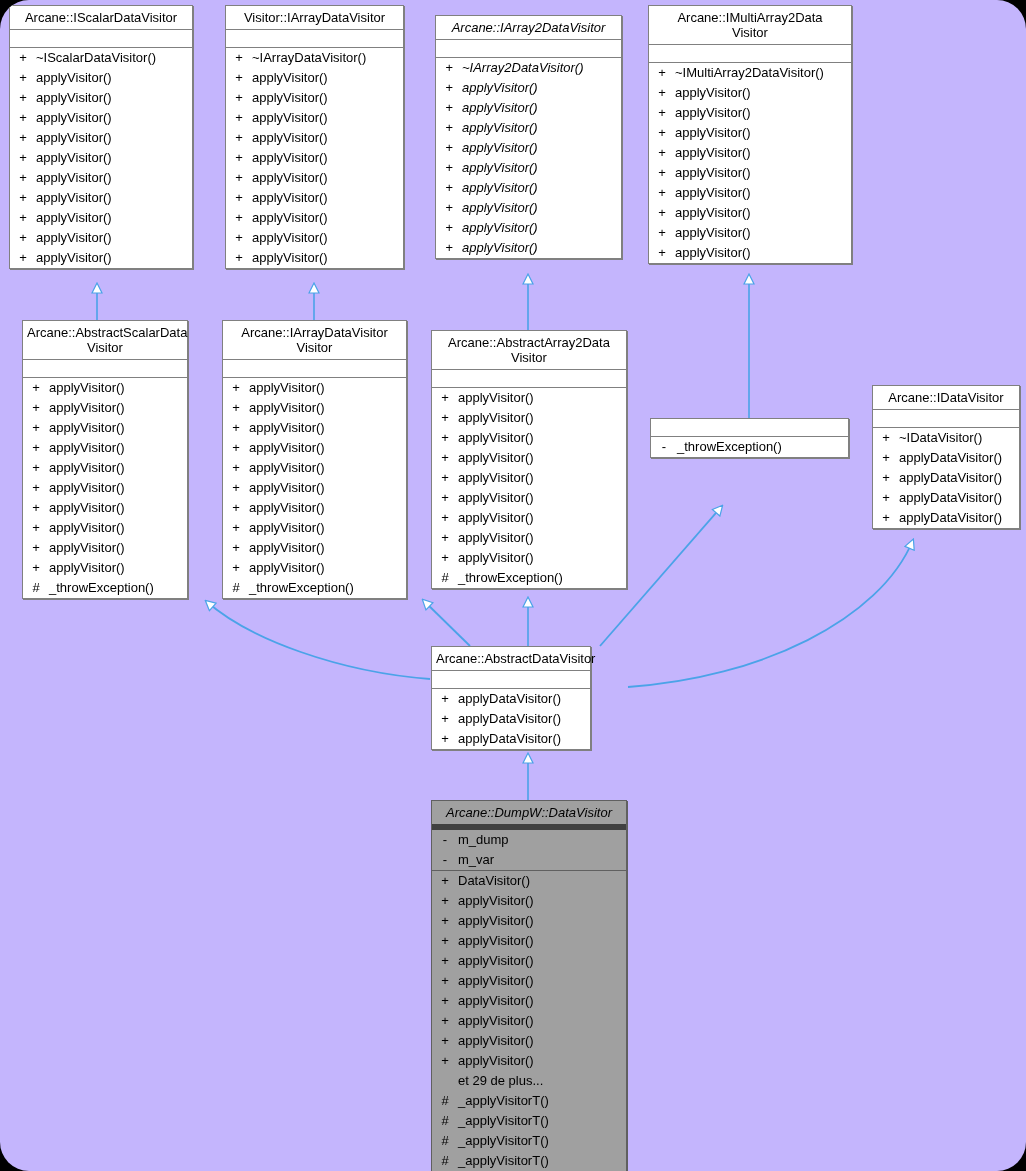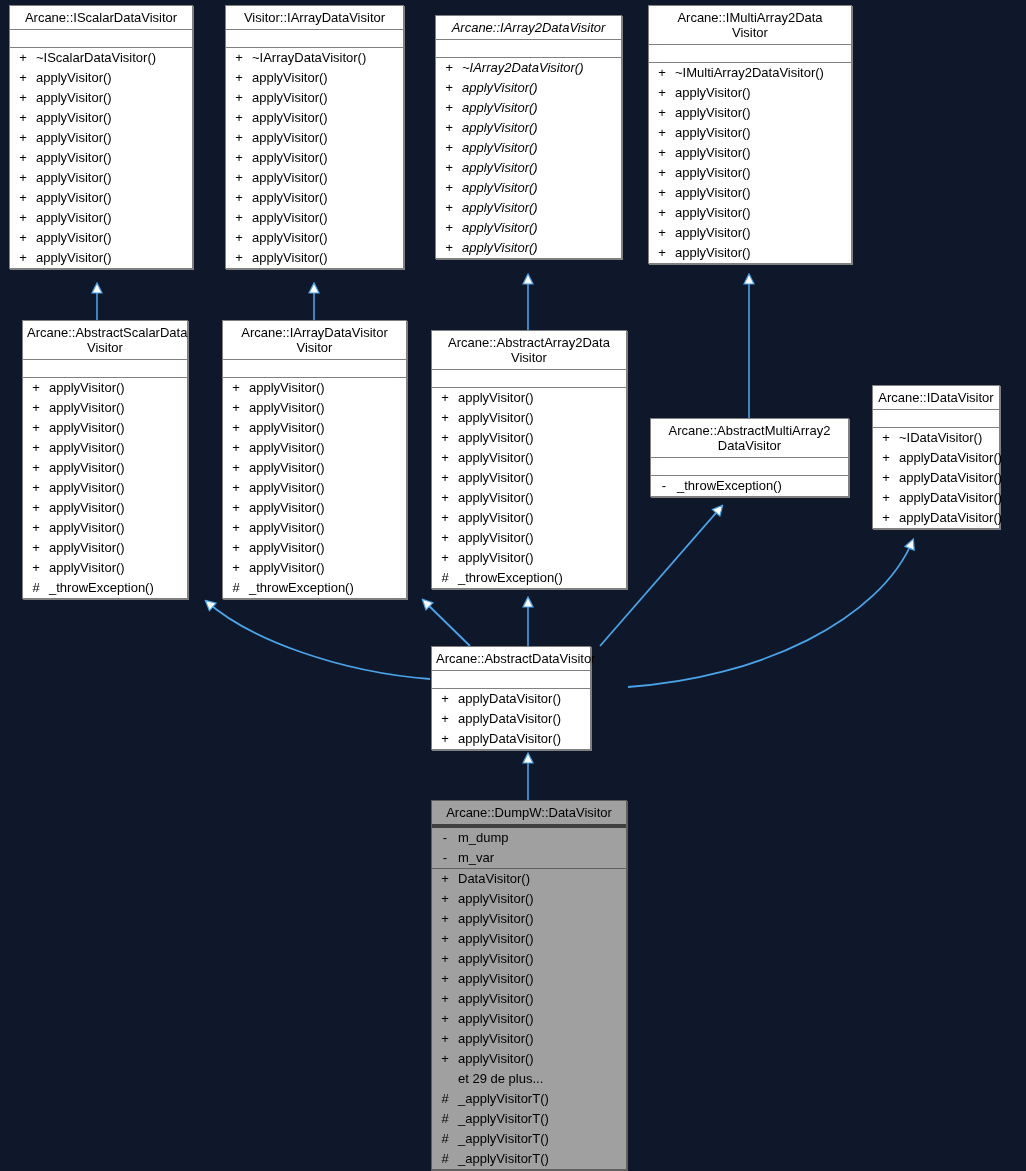--- a/index.html
+++ b/index.html
@@ -5,23 +5,24 @@
 <style>
   html, body {
     margin: 0;
     padding: 0;
     background: #000000;
   }
   #canvas {
     position: relative;
     width: 1026px;
     height: 1171px;
-    background: #0f172a;
+    background: #c4b5fd;
     font-family: "Liberation Sans", sans-serif;
     overflow: hidden;
+    border-radius: 29px;
   }
   svg.edges {
     position: absolute;
     left: 0; top: 0;
     width: 1026px;
     height: 1171px;
     pointer-events: none;
   }
   .node {
     position: absolute;
@@ -38,21 +39,21 @@
   }
   .node-title {
     text-align: center;
     font-size: 13px;
     color: #000000;
     line-height: 15px;
     padding: 4px 4px 4px 4px;
     border-bottom: 1px solid #808080;
     white-space: pre-line;
   }
-  .node.highlight .node-title { border-bottom: 4px solid #404040; }
+  .node.highlight .node-title { border-bottom: 6px solid #404040; font-style: italic; }
   .compartment {
     border-bottom: 1px solid #808080;
   }
   .node.highlight .compartment { border-bottom: 1px solid #606060; }
   .compartment.last { border-bottom: none; }
   .compartment.empty {
     height: 17px;
   }
   .member {
     display: flex;
@@ -452,32 +453,30 @@
           <span class="mname">applyVisitor()</span>
         </div>
         <div class="member">
           <span class="vis">#</span>
           <span class="mname">_throwException()</span>
         </div>
       </div>
   </div>
 
   <div class="node" style="left:650px; top:418px; width:199px;">
-    <div class="node-title">Arcane::AbstractMultiArray2
-DataVisitor</div>
     <div class="compartment empty"></div>
     <div class="compartment last">
         <div class="member">
           <span class="vis">-</span>
           <span class="mname">_throwException()</span>
         </div>
       </div>
   </div>
 
-  <div class="node" style="left:872px; top:385px; width:128px;">
+  <div class="node" style="left:872px; top:385px; width:148px;">
     <div class="node-title">Arcane::IDataVisitor</div>
     <div class="compartment empty"></div>
     <div class="compartment last">
         <div class="member">
           <span class="vis">+</span>
           <span class="mname">~IDataVisitor()</span>
         </div>
         <div class="member">
           <span class="vis">+</span>
           <span class="mname">applyDataVisitor()</span>

